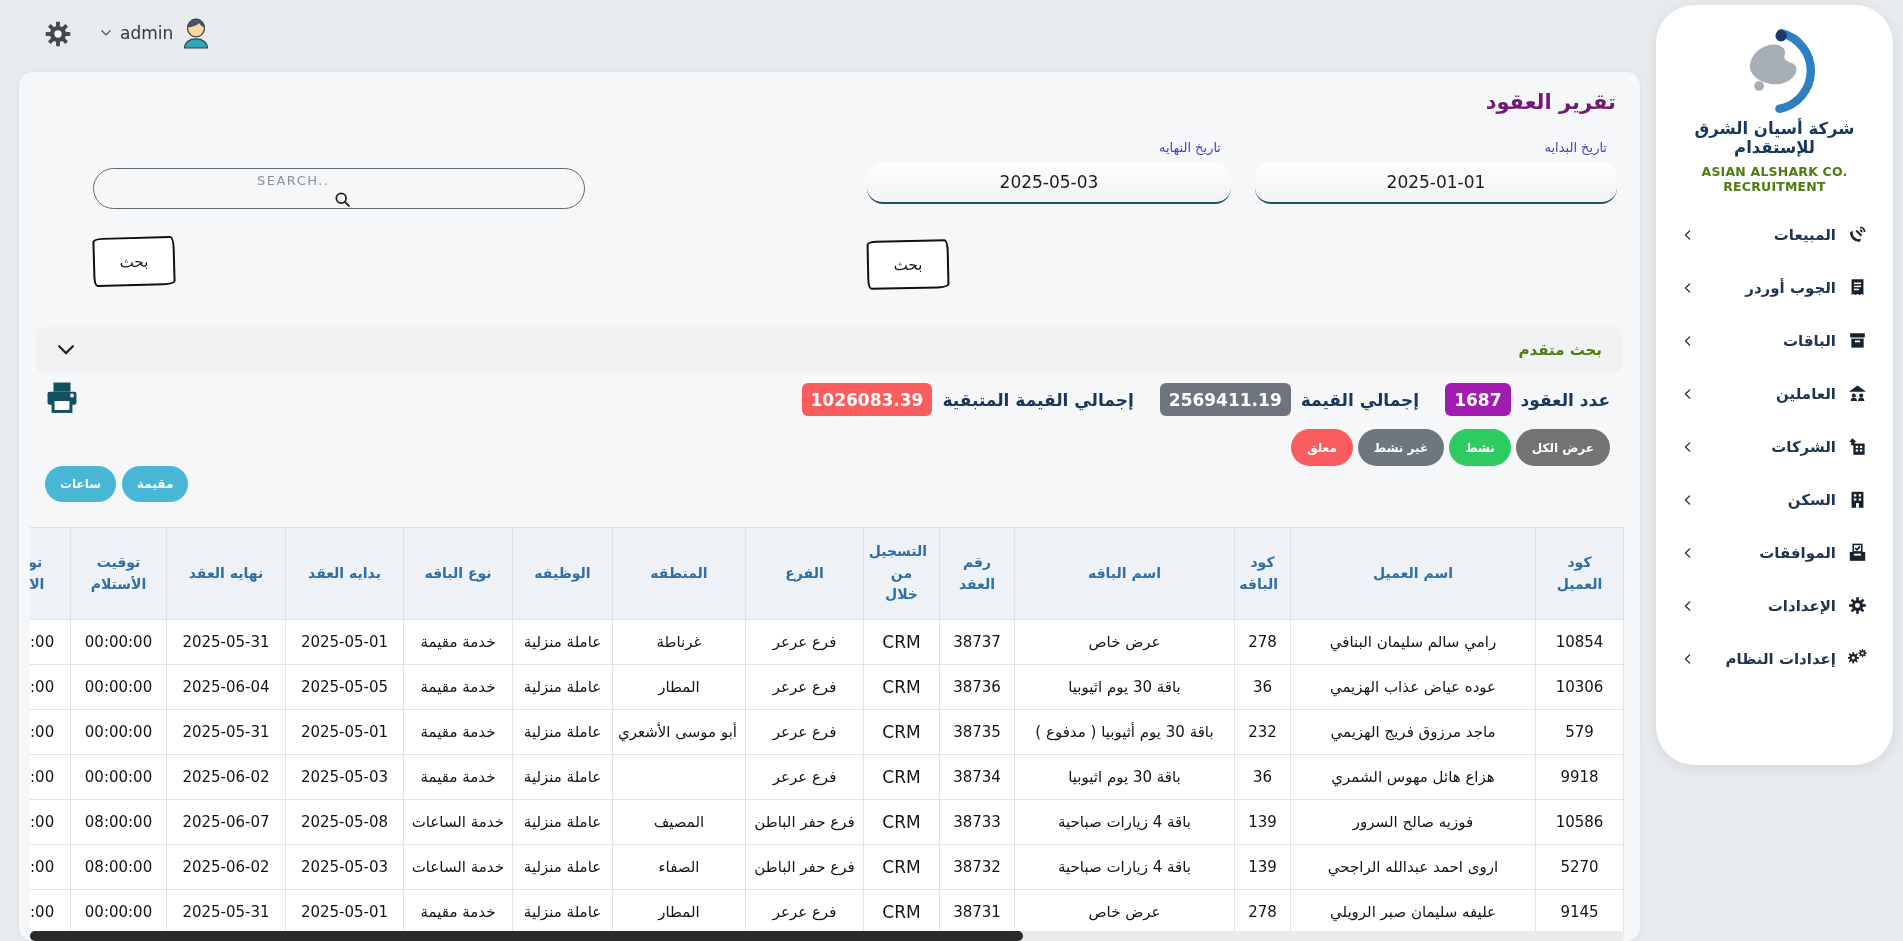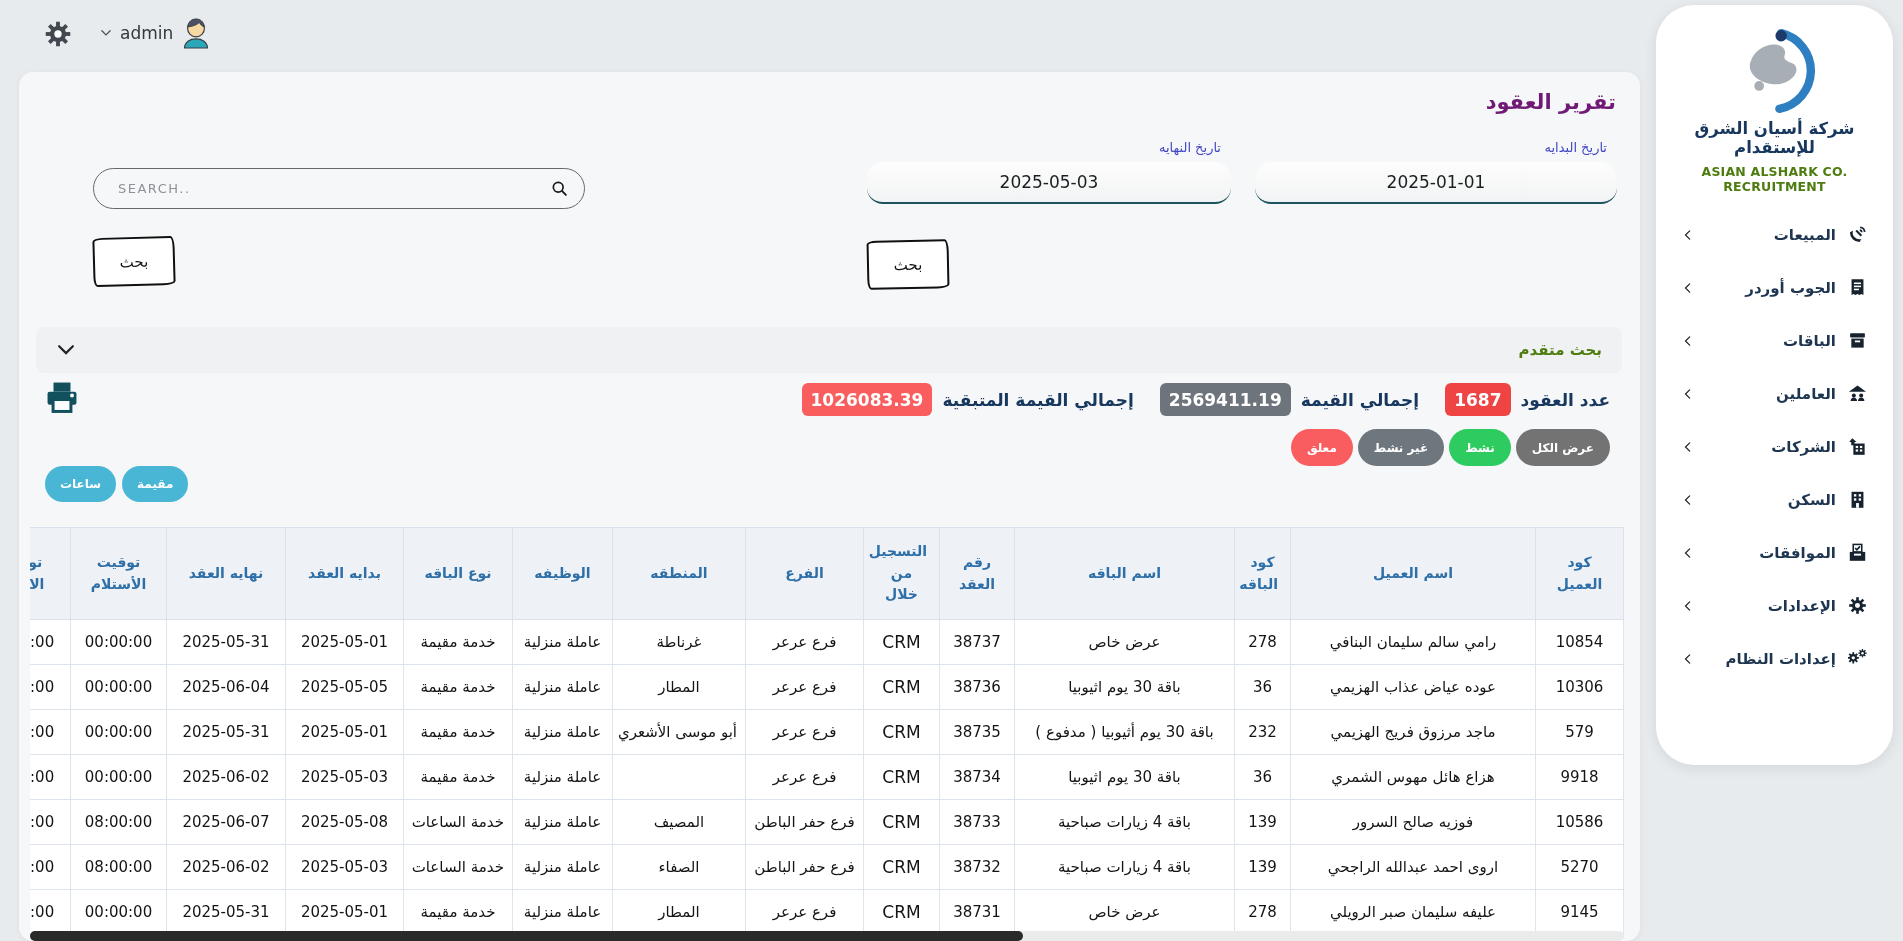--- a/index.html
+++ b/index.html
@@ -29,21 +29,21 @@
     border-bottom:2px solid #1d5360;border-radius:16px;
     background:linear-gradient(180deg,#fdfdfd,#f2f3f4);
     font-family:"DejaVu Sans",sans-serif;font-size:17px;color:#1c1e21;text-align:center;
   }
   .dg-start{right:23px}
   .dg-end{right:409px}
   .dg-end .date-input{width:364px}
   .search-pill{
     position:absolute;left:74px;top:96px;width:492px;height:41px;box-sizing:border-box;
     border:1.5px solid #63696e;border-radius:21px;direction:ltr;
-    display:flex;align-items:center;padding:0 16px 0 22px;
+    display:flex;align-items:center;padding:0 16px 0 22px;flex-direction:column;
   }
   .search-pill input{
     flex:1;border:none;outline:none;background:transparent;
     font-family:"DejaVu Sans",sans-serif;font-size:13px;letter-spacing:1.5px;color:#333;
   }
   .search-pill input::placeholder{color:#8d9298}
   .search-pill .mag{color:#1a1a1a}
   .sketch-btn{
     position:absolute;width:82px;height:49px;background:#fff;border:2px solid #101010;
     border-radius:10px 4px 12px 4px / 4px 12px 4px 10px;
@@ -248,21 +248,21 @@
     <span class="adv-chev">
       <svg width="20" height="20" viewBox="0 0 16 16">
           <use href="#i-chev-down"></use>
         </svg>
     </span>
   </div>
 
   <div class="stats-row" id="stats-row">
       <div class="stat">
         <span class="stat-label">عدد العقود</span>
-        <span class="stat-badge" style="background: #ef4444;">1687</span>
+        <span class="stat-badge" style="background: #a21caf;">1687</span>
       </div>
       <div class="stat">
         <span class="stat-label">إجمالي القيمة</span>
         <span class="stat-badge" style="background: rgb(109, 116, 124);">2569411.19</span>
       </div>
       <div class="stat">
         <span class="stat-label">إجمالي القيمة المتبقية</span>
         <span class="stat-badge" style="background: rgb(249, 93, 93);">1026083.39</span>
       </div>
     </div>

